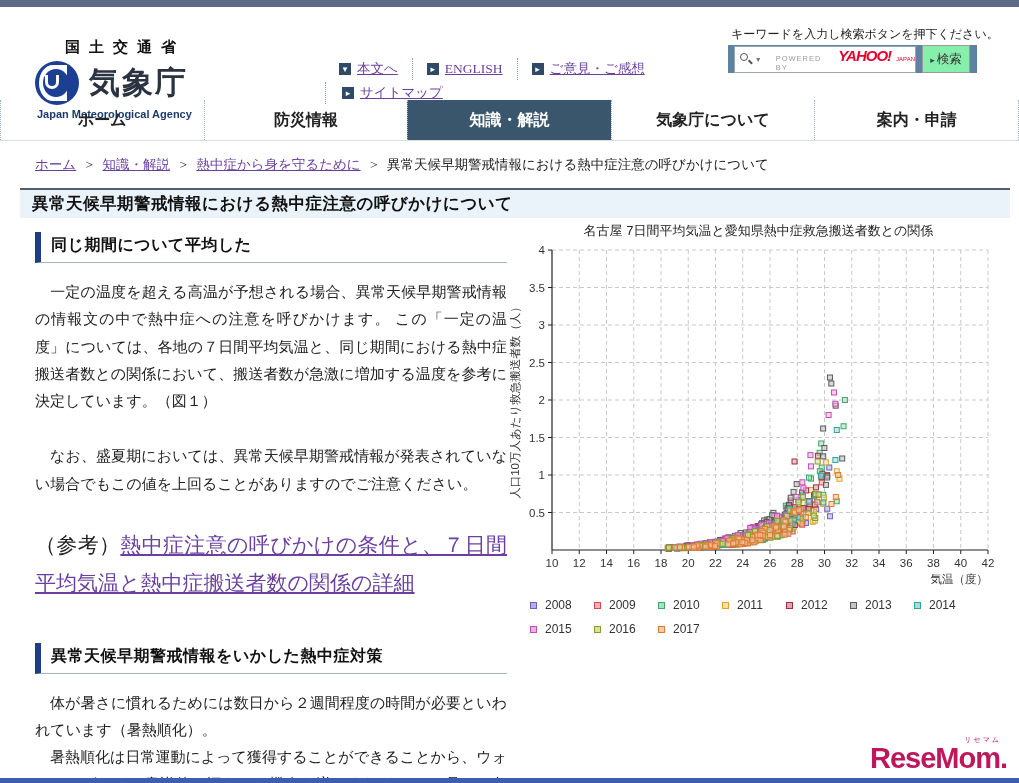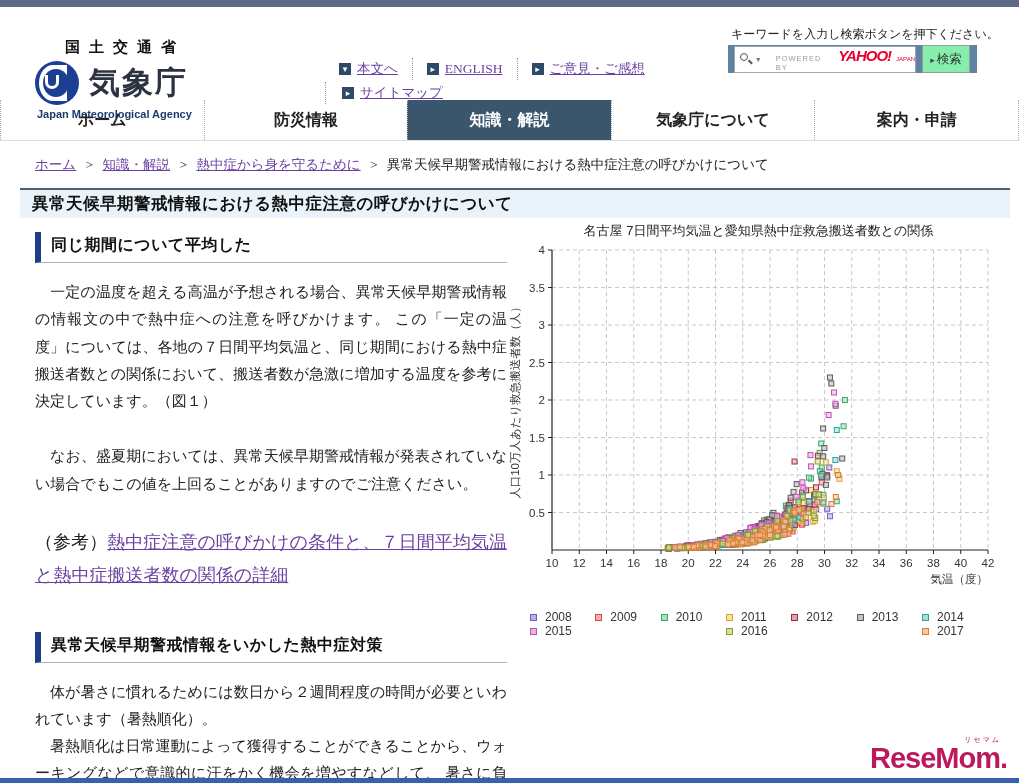--- a/index.html
+++ b/index.html
@@ -60,27 +60,27 @@
   
   .title-bar { position:absolute; left:20px; top:188px; width:990px; height:30px; background:#e9f3f9; border-top:2px solid #515f6b; display:flex; align-items:center; }
   .title-bar h1 { font-size:16.5px; font-weight:bold; color:#111; padding-left:12px; letter-spacing:0.5px; }
 
   
   .left-col { position:absolute; left:35px; top:232px; width:472px; }
   .sec-head { font-size:16px; font-weight:bold; color:#111; border-left:6px solid #1f3c87; border-bottom:1px solid #9fb6c8; padding:3px 0 6px 10px; margin-bottom:16px; letter-spacing:0.5px; }
   .sec-head.second { margin-top:40px; }
   .para { font-size:15px; line-height:1.82; text-align:justify; }
   .para.gap { margin-bottom:28px; }
-  .ref { font-size:18px; line-height:1.82; margin-top:28px; text-align:justify; }
+  .ref { font-size:21px; line-height:1.82; margin-top:28px; text-align:justify; }
 
   
   .right-col { position:absolute; left:506px; top:222px; width:505px; font-family:"Liberation Sans","DejaVu Sans",sans-serif; }
   .chart-title { text-align:center; font-size:13px; color:#222; margin-bottom:2px; }
   .chart-svg { display:block; width:500px; height:352px; font-family:"Liberation Sans","DejaVu Sans",sans-serif; }
-  .legend { display:flex; flex-wrap:wrap; padding-left:24px; margin-top:16px; width:480px;justify-content:space-between; }
+  .legend { display:flex; flex-wrap:wrap; padding-left:24px; margin-top:4px; row-gap:10px; width:480px; }
   .lg-item { display:flex; align-items:center; width:64px; font-size:12px; color:#333; }
   .lg-marker { display:inline-block; width:7px; height:7px; border:1px solid; margin-right:8px; }
   .caption { margin-top:16px; text-align:center; font-size:14.5px; line-height:1.62; color:#111; font-family:"Liberation Serif","DejaVu Serif",serif; }
 
   
   .watermark { position:absolute; right:12px; bottom:10px; color:#be185d; font-family:"Liberation Sans","DejaVu Sans",sans-serif; text-align:right; line-height:1; }
   .watermark .ruby { font-size:7px; letter-spacing:2px; display:block; margin-bottom:1px; margin-right:6px; }
   .watermark .wm-text { font-size:29px; font-weight:bold; letter-spacing:-1px; }
 </style>
 </head>

